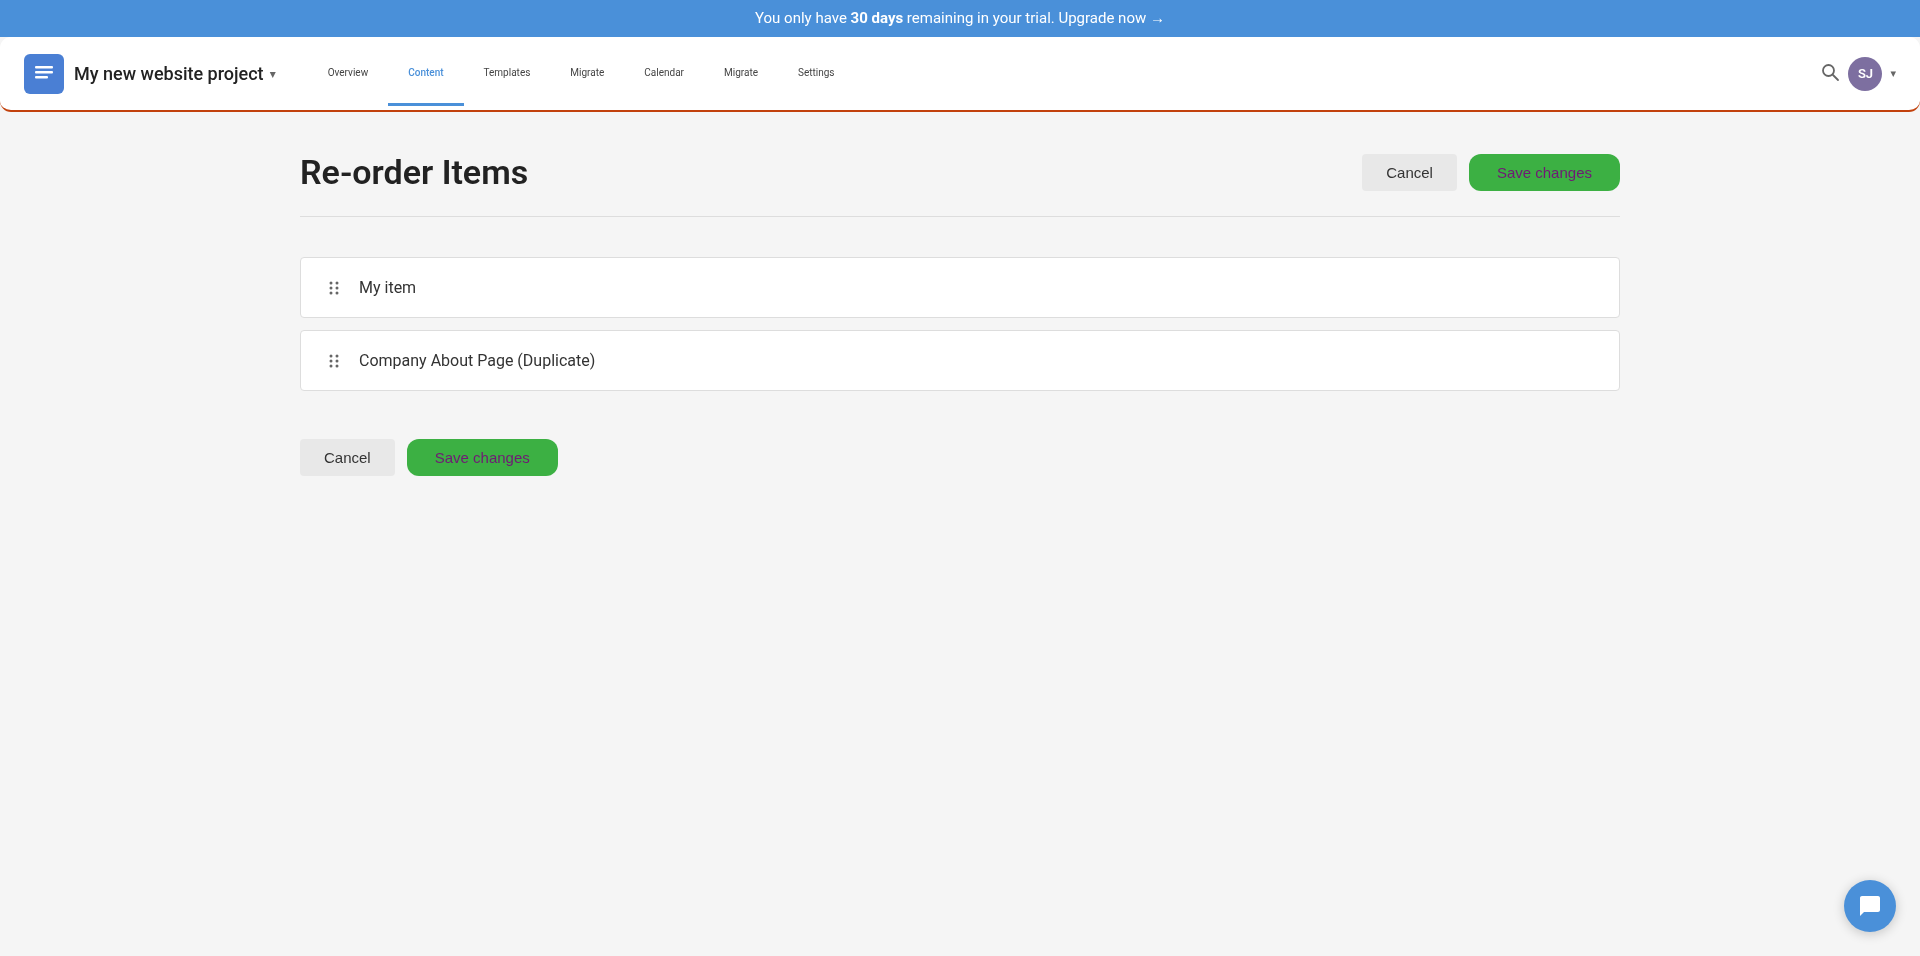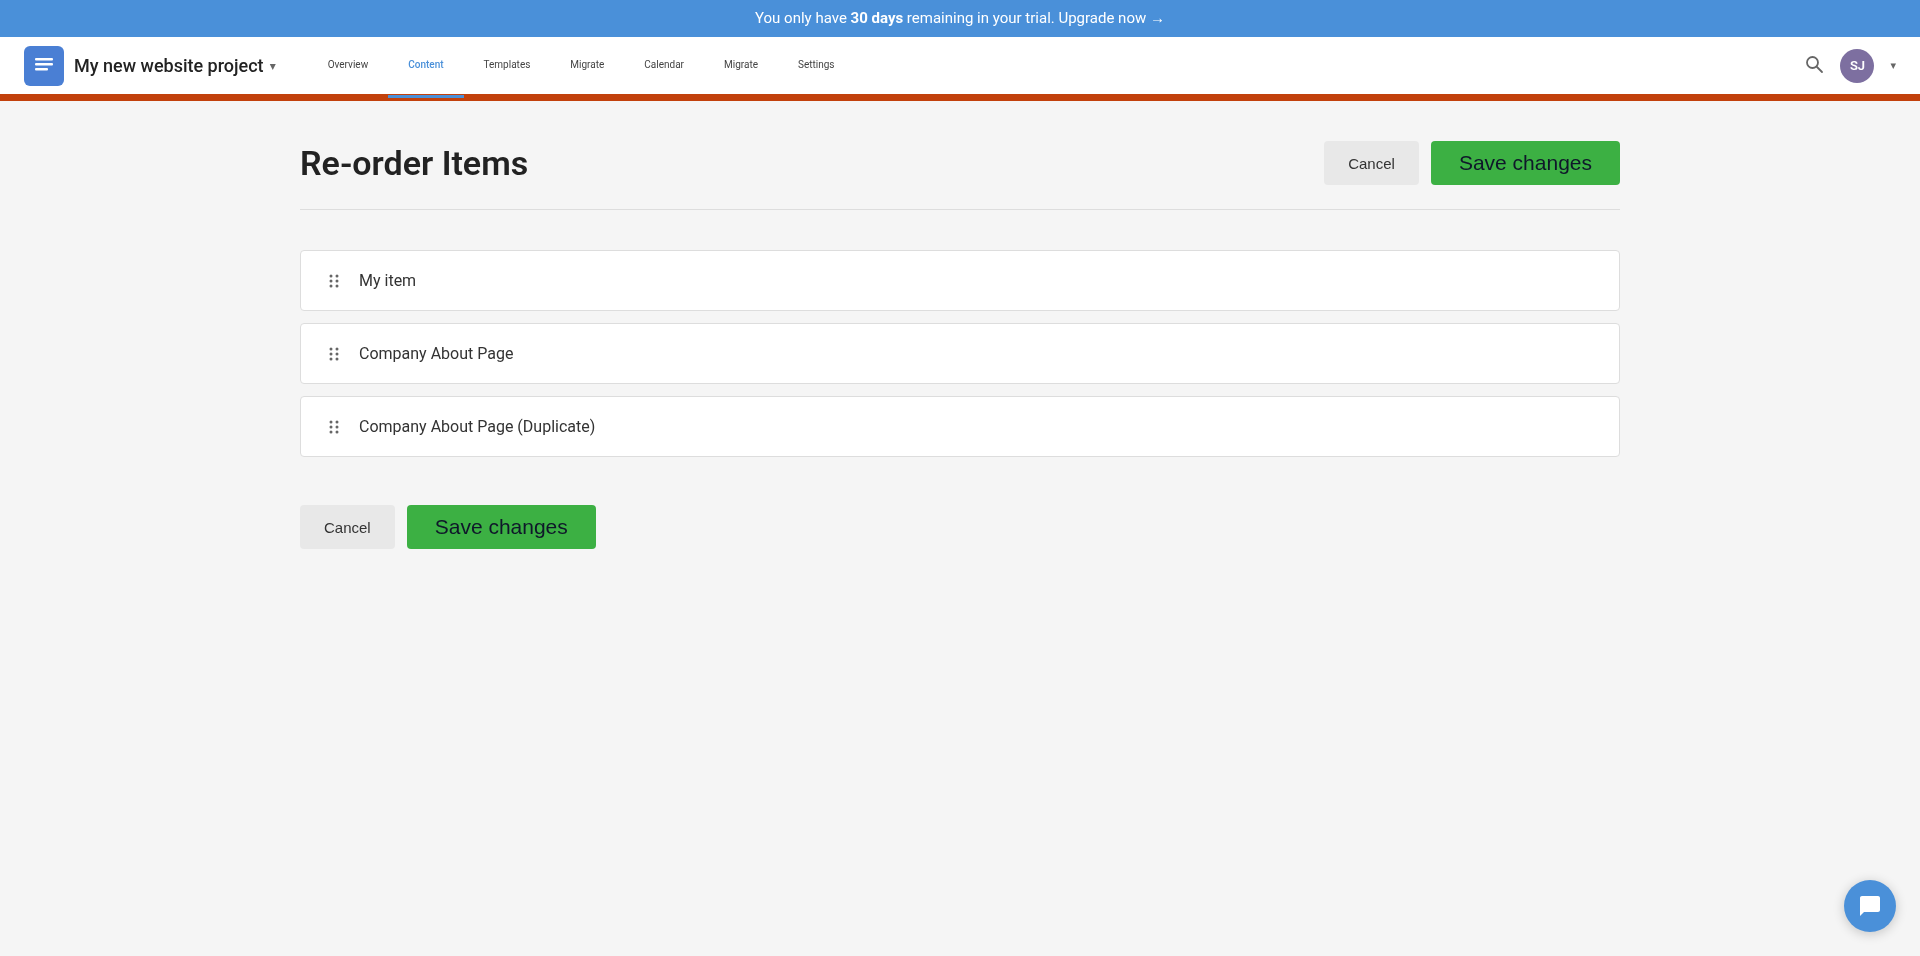--- a/index.html
+++ b/index.html
@@ -12,25 +12,26 @@
       text-align: center;
       padding: 8px 16px;
       font-size: 15px;
       line-height: 1.4;
     }
     .trial-banner strong { font-weight: 700; }
 
     
     .header {
       background: white;
-      border-bottom: 7px solid #c2410c;
+      border-bottom: 2px solid #c2410c;
       display: flex;
       align-items: center;
       padding: 0 24px;
-      height: 64px;
+      height: 75px;
+      border-radius: 11px;
     }
     .header-logo {
       display: flex;
       align-items: center;
       gap: 10px;
       margin-right: 32px;
     }
     .logo-icon {
       width: 40px;
       height: 40px;
@@ -73,21 +74,21 @@
       border-bottom: 3px solid transparent;
     }
     .nav-link.active {
       color: #4a90d9;
       border-bottom: 3px solid #4a90d9;
       font-weight: 500;
     }
     .header-right {
       display: flex;
       align-items: center;
-      gap: 16px;
+      gap: 8px;
       margin-left: auto;
     }
     .search-icon {
       font-size: 18px;
       color: #666;
       cursor: pointer;
     }
     .avatar {
       width: 34px;
       height: 34px;
@@ -133,23 +134,23 @@
       border-radius: 4px;
       font-size: 15px;
       color: #333;
       cursor: pointer;
       font-weight: 400;
     }
     .btn-save {
       padding: 10px 28px;
       background: #3cb043;
       border: none;
-      border-radius: 4px;
-      font-size: 21px;
-      color: #0f172a;
+      border-radius: 12px;
+      font-size: 15px;
+      color: #701a75;
       cursor: pointer;
       font-weight: 500;
     }
 
     
     .divider {
       border: none;
       border-top: 1px solid #ddd;
       margin-bottom: 40px;
     }
@@ -286,33 +287,20 @@
           <circle cx="6" cy="9" r="1.5" fill="#666"></circle>
           <circle cx="12" cy="9" r="1.5" fill="#666"></circle>
           <circle cx="6" cy="14" r="1.5" fill="#666"></circle>
           <circle cx="12" cy="14" r="1.5" fill="#666"></circle>
         </svg>
       </span>
       <span>My item</span>
     </div>
 
 
-    <div class="list-item">
-      <span class="drag-handle">
-        <svg class="drag-icon" viewBox="0 0 18 18" fill="none" xmlns="http://www.w3.org/2000/svg">
-          <circle cx="6" cy="4" r="1.5" fill="#666"></circle>
-          <circle cx="12" cy="4" r="1.5" fill="#666"></circle>
-          <circle cx="6" cy="9" r="1.5" fill="#666"></circle>
-          <circle cx="12" cy="9" r="1.5" fill="#666"></circle>
-          <circle cx="6" cy="14" r="1.5" fill="#666"></circle>
-          <circle cx="12" cy="14" r="1.5" fill="#666"></circle>
-        </svg>
-      </span>
-      <span>Company About Page</span>
-    </div>
 
     <div class="list-item">
       <span class="drag-handle">
         <svg class="drag-icon" viewBox="0 0 18 18" fill="none" xmlns="http://www.w3.org/2000/svg">
           <circle cx="6" cy="4" r="1.5" fill="#666"></circle>
           <circle cx="12" cy="4" r="1.5" fill="#666"></circle>
           <circle cx="6" cy="9" r="1.5" fill="#666"></circle>
           <circle cx="12" cy="9" r="1.5" fill="#666"></circle>
           <circle cx="6" cy="14" r="1.5" fill="#666"></circle>
           <circle cx="12" cy="14" r="1.5" fill="#666"></circle>

